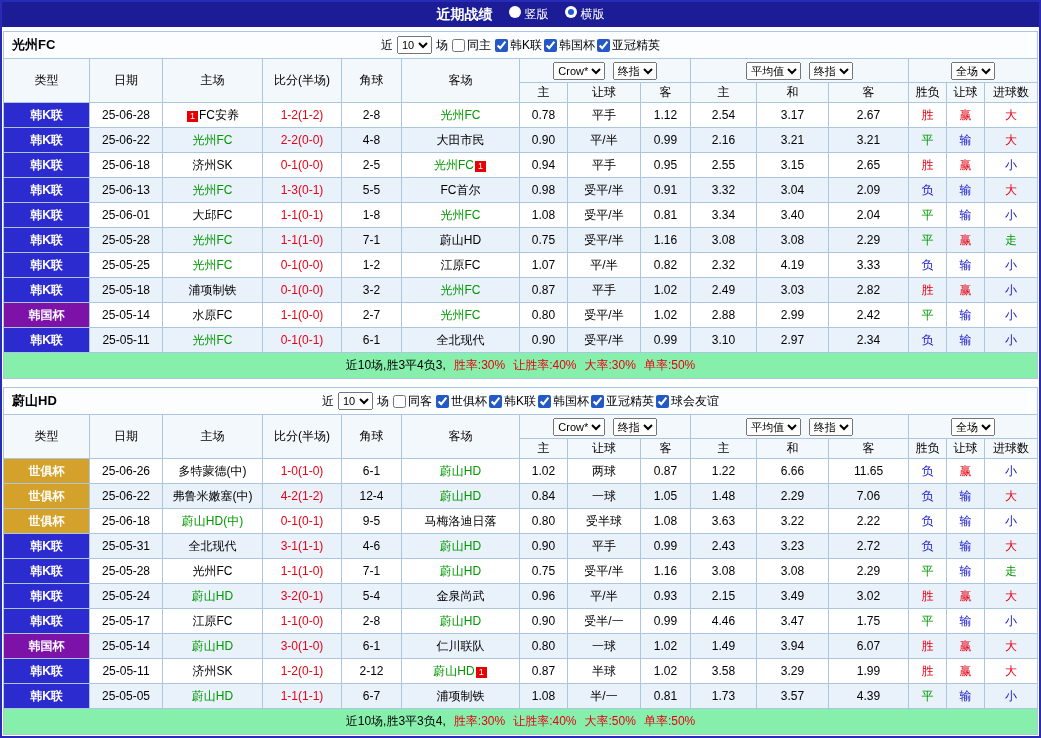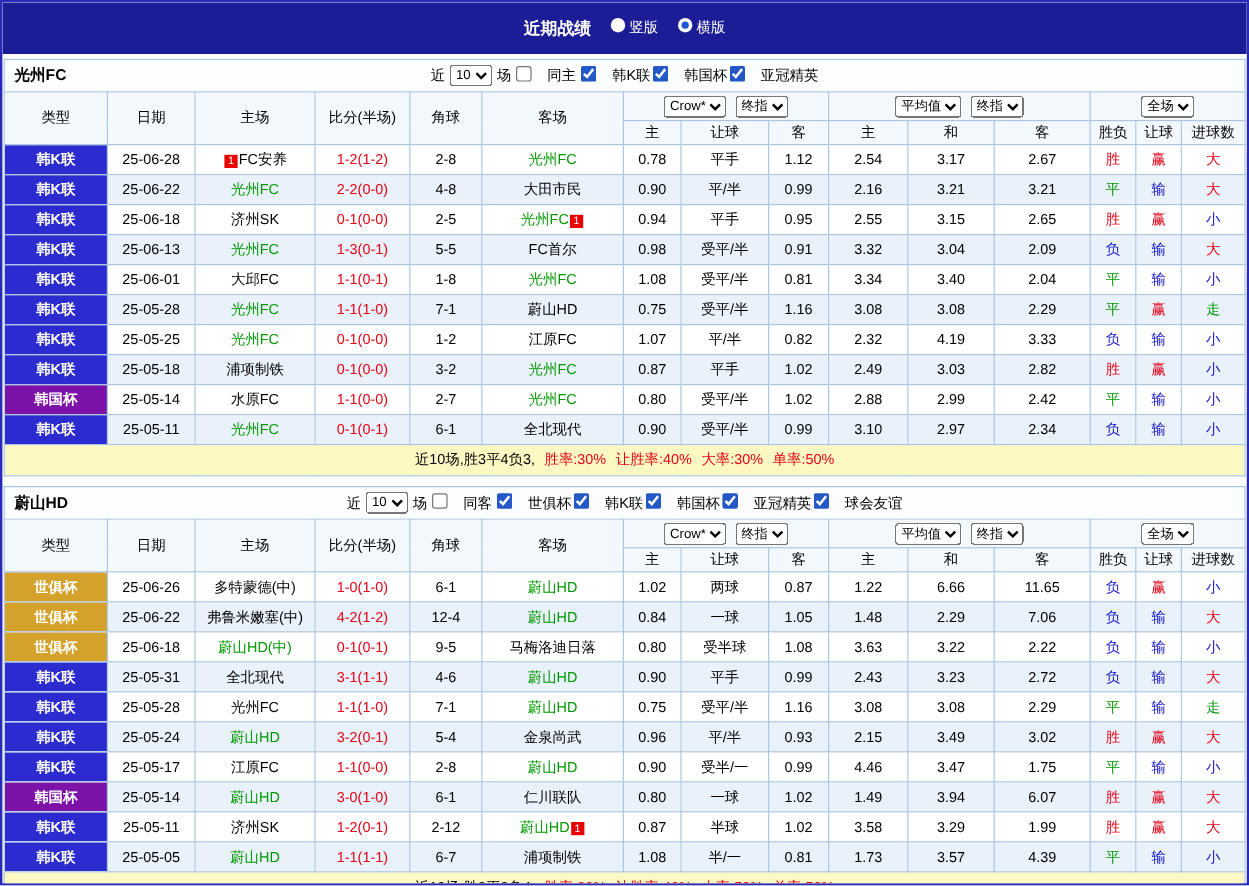--- a/index.html
+++ b/index.html
@@ -1,41 +1,41 @@
 <!DOCTYPE html>
 <html><head>
 <meta charset="utf-8">
 <style>
 *{box-sizing:border-box;margin:0;padding:0}
 body{margin:0;background:#fff;font-family:"Liberation Sans","DejaVu Sans",sans-serif}
 .page{width:1041px;height:738px;border:2px solid #2a2ab8;background:#fff;overflow:hidden}
-.topbar{height:43px;background:#1c1c96;display:flex;align-items:center;justify-content:center;gap:16px;color:#fff;font-size:13px}
+.topbar{height:25px;background:#1c1c96;display:flex;align-items:center;justify-content:center;gap:16px;color:#fff;font-size:13px}
 .topbar .title{font-weight:bold;font-size:14px}
 .radio{display:inline-flex;align-items:flex-start;gap:4px;font-size:12px;cursor:pointer}
 .radio .dot{width:12px;height:12px;border-radius:50%;background:#fff;display:inline-block;position:relative}
 .radio.selected .dot::after{content:"";position:absolute;left:3px;top:3px;width:6px;height:6px;border-radius:50%;background:#1c57d8}
 .panel{margin:0 1px}
 .panel.first{margin-top:4px}
 .panel + .panel{margin-top:8px}
 .panel-header{height:27px;display:flex;align-items:center;position:relative;border:1px solid #a9c6e2;border-bottom:0;background:#fbfdff;font-size:12px}
 .team-name{position:absolute;left:8px;font-weight:bold;font-size:13px;color:#000}
 .filters{margin:0 auto;display:flex;align-items:center;gap:4px}
 .filters select{font-size:11px;height:18px}
-.cb{display:inline-flex;align-items:flex-start;gap:12px;cursor:pointer}
+.cb{display:inline-flex;align-items:center;gap:1px;cursor:pointer}
 .cb input{width:13px;height:13px;accent-color:#2458c6;margin:0 1px 0 0}
 .league-filters{display:inline-flex;align-items:center;gap:2px}
 table{width:100%;border-collapse:collapse;table-layout:fixed;font-size:12px}
 th,td{border:1px solid #aac6e1;text-align:center;white-space:nowrap;overflow:hidden;padding:0}
 thead th{background:#f3f8fd;font-weight:normal;color:#000}
 tr.hdr-top th{height:24px}
 tr.hdr-top select{font-size:11px;height:18px;margin:0 2px;vertical-align:middle}
 tr.hdr-sub th{height:20px}
 tbody td{height:25px;color:#000}
 tbody tr:nth-child(even){background:#e9f1fb}
-tfoot td{height:26px;background:#fef9c3;font-size:12px}
+tfoot td{height:26px;background:#86efac;font-size:12px}
 td.t-kleague{background:#2b2bd0;color:#fff}
 td.t-kcup{background:#7c12a8;color:#fff}
 td.t-cwc{background:#d4a22b;color:#fff}
 .type-cell{font-weight:bold}
 .focal{color:#009900}
 .score{color:#e60013}
 .res-red{color:#e60013}
 .res-green{color:#009900}
 .res-blue{color:#1515cc}
 .badge{display:inline-block;width:11px;height:11px;line-height:11px;background:#e60000;color:#fff;font-size:9px;margin:0 1px;text-align:center}

